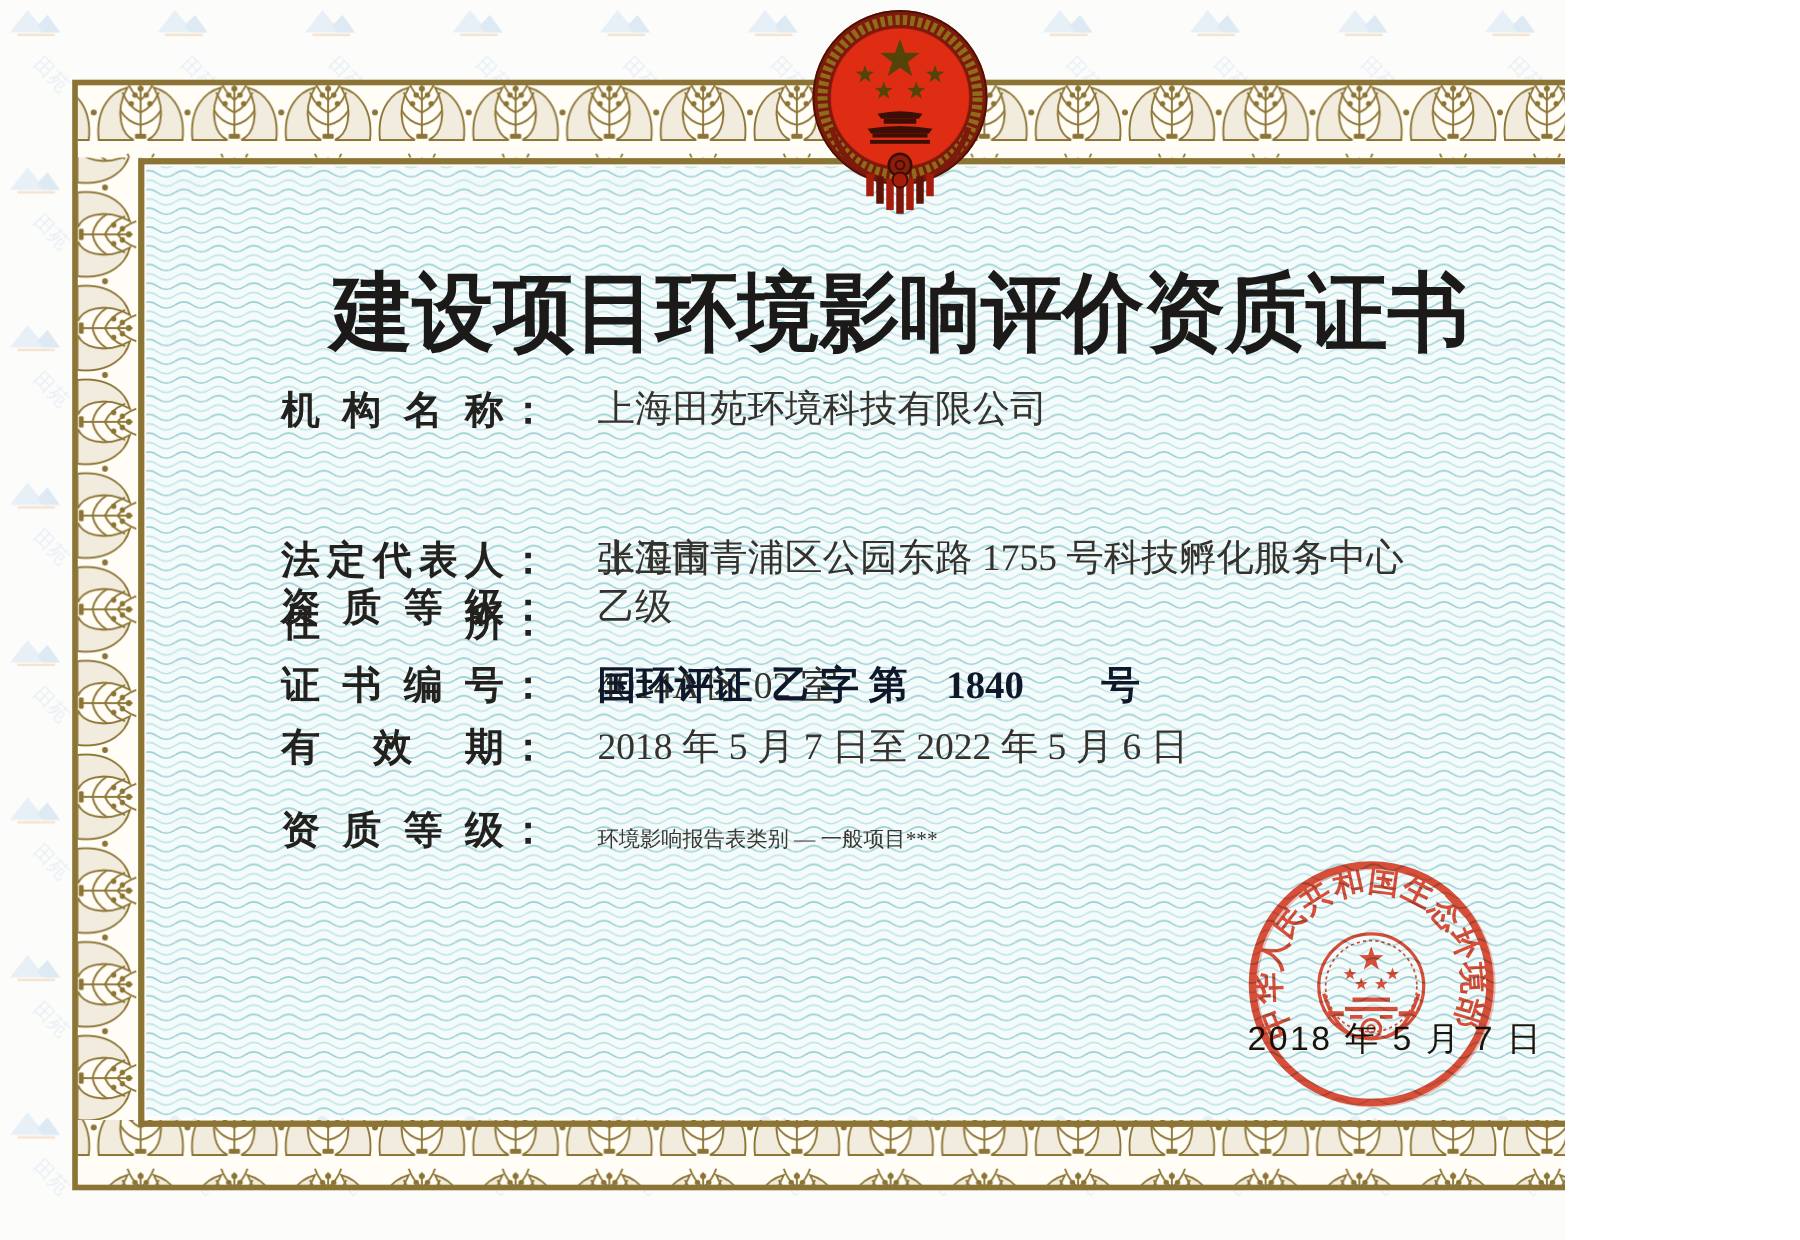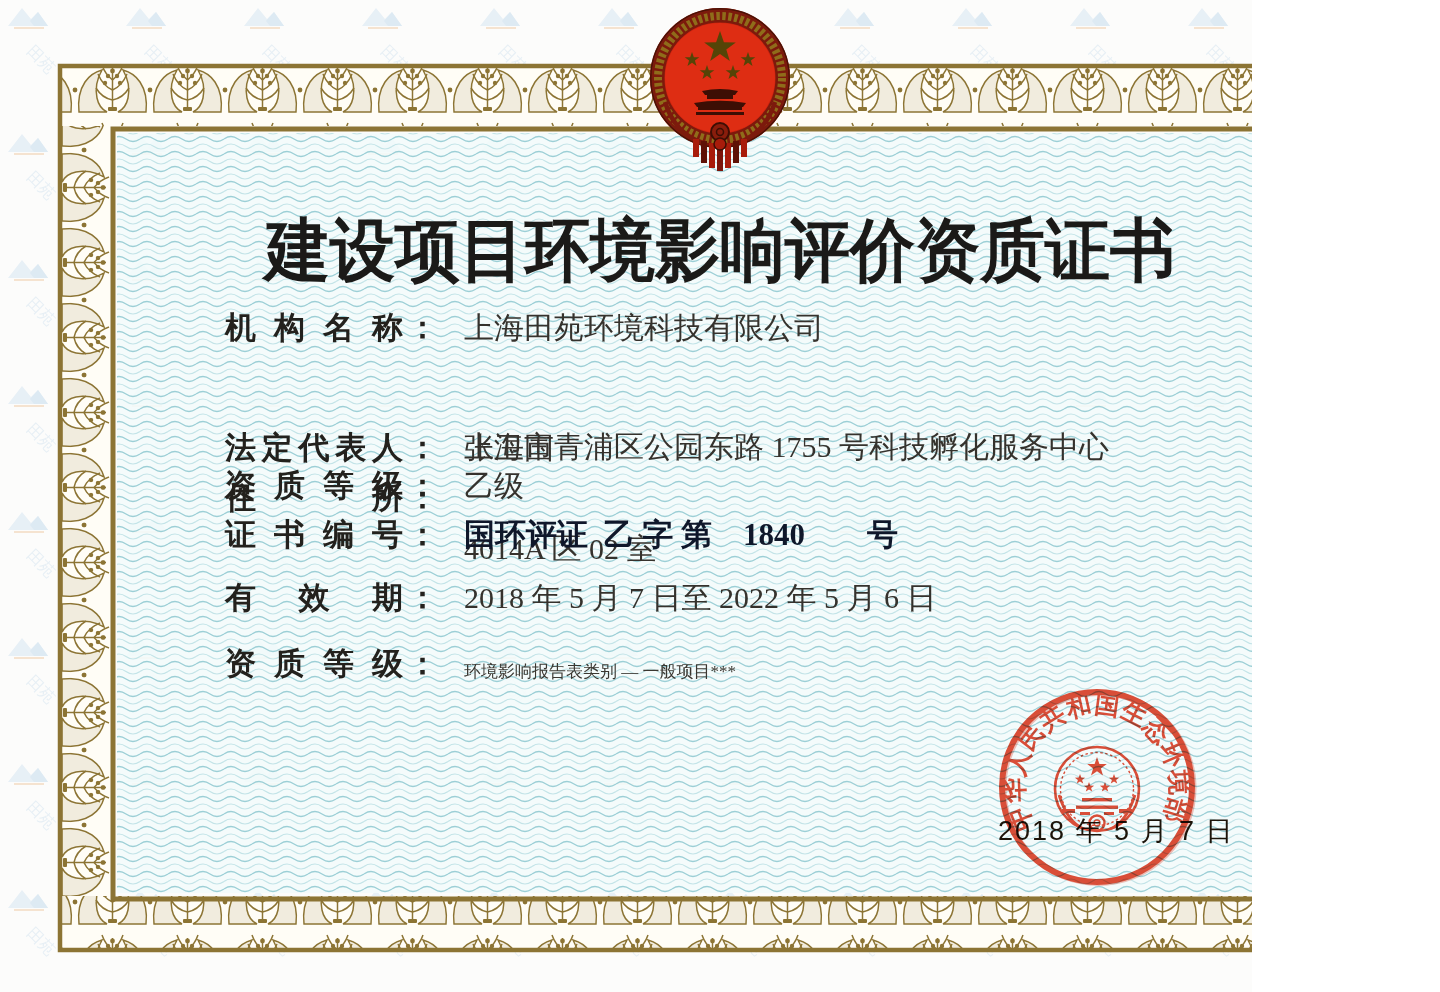--- a/index.html
+++ b/index.html
@@ -18,21 +18,21 @@
     white-space:nowrap;
   }
   .row{position:absolute;left:225px;display:flex;align-items:flex-start;}
   .row.center{align-items:center;}
   .lbl{
     width:178px;font-size:31px;font-weight:700;color:#23211d;line-height:40px;
     text-align:justify;text-align-last:justify;flex:none;
   }
   .colon{font-size:31px;font-weight:700;color:#23211d;line-height:40px;margin-left:4px;flex:none;}
   .val{
-    margin-left:26px;font-size:30px;color:#35322d;line-height:40px;
+    margin-left:40px;font-size:30px;color:#35322d;line-height:40px;
     font-family:"Liberation Serif","DejaVu Serif",serif;white-space:pre-wrap;
   }
   .val.addr{line-height:34px;max-width:740px;}
   .val.certno{font-weight:700;font-size:31px;color:#0f172a;}
   .val.scope{font-size:17px;padding-top:8px;color:#3a3731;}
   .issue-date{
     position:absolute;left:998px;top:813px;font-size:27px;letter-spacing:2px;
     color:#1c140a;font-family:Liberation Sans, sans-serif;white-space:nowrap;
   }
   .seal{position:absolute;left:991px;top:681px;width:212px;height:212px;
@@ -171,21 +171,21 @@
     <div class="colon">：</div>
     <div class="val">张卫国</div>
   </div>
 
   <div class="row" style="top:466px">
     <div class="lbl">资质等级</div>
     <div class="colon">：</div>
     <div class="val">乙级</div>
   </div>
 
-  <div class="row" style="top:515px">
+  <div class="row" style="top:528px">
     <div class="lbl">证书编号</div>
     <div class="colon">：</div>
     <div class="val certno">国环评证  乙 字 第    1840        号</div>
   </div>
 
   <div class="row" style="top:578px">
     <div class="lbl">有效期</div>
     <div class="colon">：</div>
     <div class="val">2018 年 5 月 7 日至 2022 年 5 月 6 日</div>
   </div>

